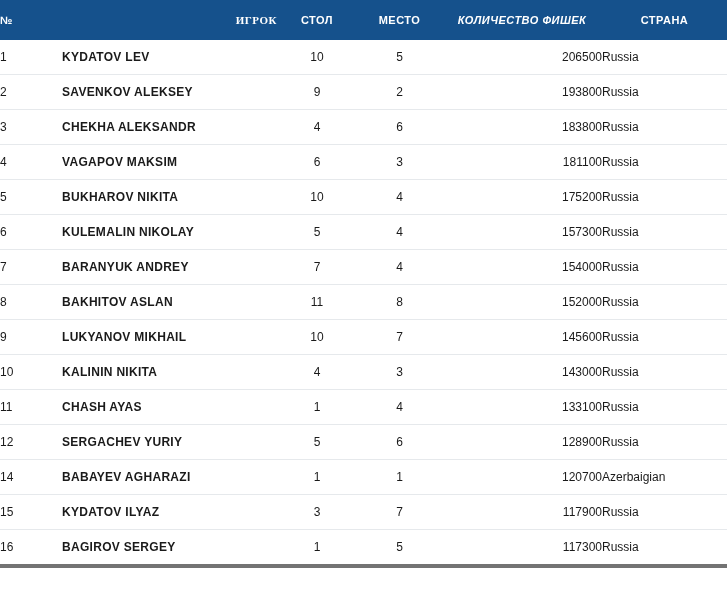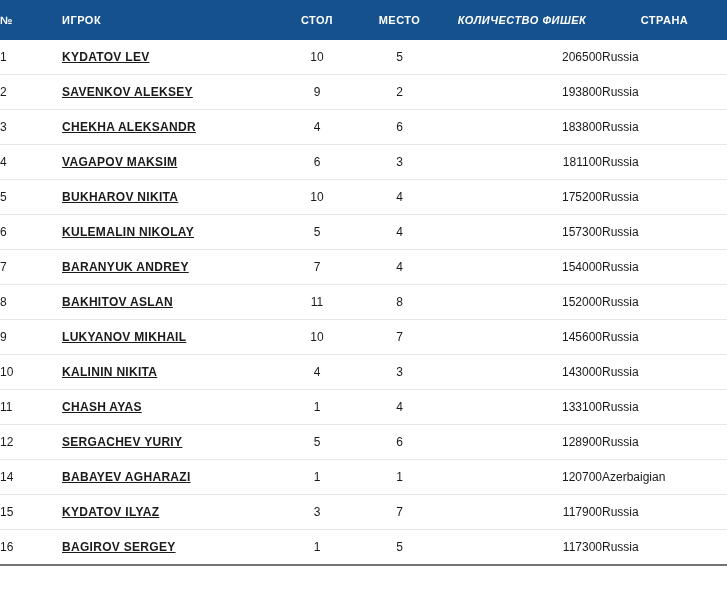--- a/index.html
+++ b/index.html
@@ -36,21 +36,21 @@
     white-space: nowrap;
   }
   col.c-rank    { width: 62px; }
   col.c-player  { width: 215px; }
   col.c-table   { width: 80px; }
   col.c-place   { width: 85px; }
   col.c-chips   { width: 160px; }
   col.c-country { width: 125px; }
 
   th.h-rank    { text-align: left; padding-left: 26px; }
-  th.h-player  { text-align: left; padding-left: 12px; }
+  th.h-player  { text-align: right; padding-left: 12px; font-family: Liberation Serif, serif; }
   th.h-table   { text-align: center; }
   th.h-place   { text-align: center; }
   th.h-chips   { text-align: center; font-style: italic; }
   th.h-country { text-align: center; }
 
   table.ranking tbody td {
     height: 34px;
     font-size: 12px;
     color: #1a1a1a;
     border-bottom: 1px solid #e6e9ec;
@@ -63,40 +63,39 @@
     color: #333333;
     font-size: 12px;
   }
   td.player {
     text-align: left;
     padding-left: 12px;
     font-weight: bold;
     color: #12243a;
     letter-spacing: 0.3px;
     font-size: 12px;
-    text-decoration: underline;
   }
   td.tbl {
     text-align: center;
     color: #333333;
   }
   td.place {
     text-align: center;
     color: #333333;
   }
   td.chips {
     text-align: right;
     color: #333333;
   }
   td.country {
     text-align: left;
     color: #333333;
   }
   tbody tr:last-child td {
-    border-bottom: 2px solid #737373;
+    border-bottom: 4px solid #737373;
   }
 </style>
 </head>
 <body>
 
 <div class="table-wrap">
   <table class="ranking">
     <colgroup>
       <col class="c-rank">
       <col class="c-player">

